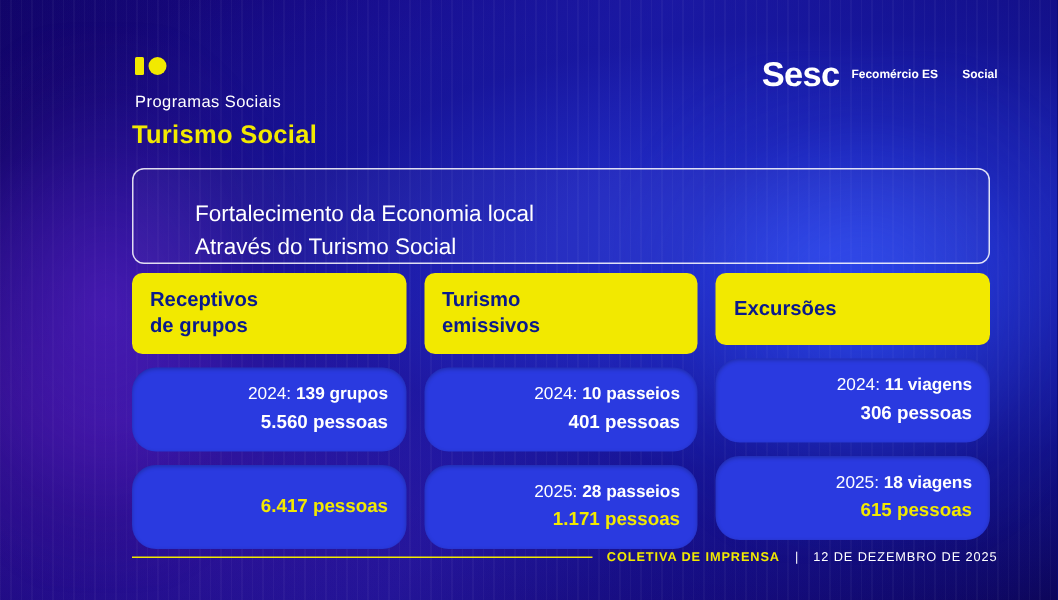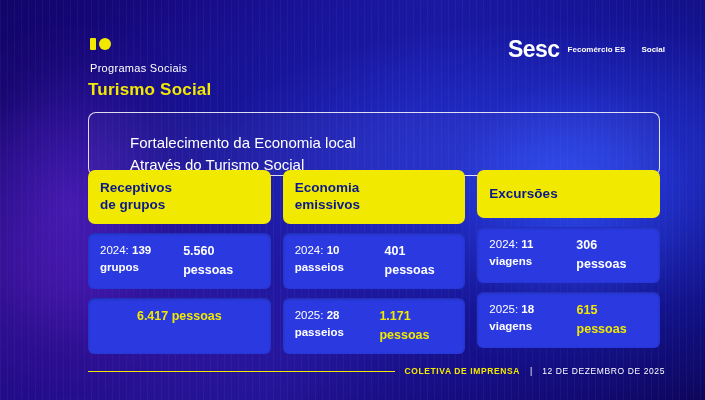--- a/index.html
+++ b/index.html
@@ -73,40 +73,41 @@
     border-radius:8px;
     background:rgba(255,255,255,0.03);
   }
   .panel-text {
     position:absolute; left:105px; top:132px;
     color:#ffffff; font-size:15px; line-height:1.45;margin-left:25px;
   }
 
   
   .cols {
-    position:absolute; left:88px; top:170px; width:572px;
+    position:absolute; left:88px; top:182px; width:572px;
     display:flex; gap:12px;
   }
   .col { flex:1; display:flex; flex-direction:column; gap:9px; }
 
   .col-head {
     background:#f2e900; border-radius:7px;
     padding:10px 12px;
     min-height:48px;
     display:flex; align-items:center;
   }
   .col-head-text {
     color:#0a1a8c; font-size:13.5px; font-weight:bold; line-height:1.25;
     white-space:pre-line;
   }
   .cell {
-    background:#2a3ae0; border-radius:6px;
+    background:#2a3ae0; border-radius:16px;
     padding:9px 12px; min-height:56px;
-    display:flex; flex-direction:row; justify-content:center;
+    display:flex; flex-direction:column; justify-content:center;
     box-shadow:0 1px 3px rgba(0,0,0,0.25) inset;
+    align-items:flex-end;
   }
   .cell .l1 { color:#ffffff; font-size:11.5px; line-height:1.5; }
   .cell .l1 b { font-weight:bold; }
   .cell .l2 { font-size:12.5px; font-weight:bold; line-height:1.5; }
   .cell.y2024 .l2 { color:#ffffff; }
   .cell.y2025 .l2 { color:#f2e900; }
 
   
   .footer {
     position:absolute; left:88px; right:40px; bottom:24px;
@@ -159,21 +160,21 @@
         </div>
         <div class="l2">5.560 pessoas</div>
       </div>
       <div class="cell y2025">
         <div class="l2">6.417 pessoas</div>
       </div>
     </div>
 
     <div class="col">
       <div class="col-head">
-        <div class="col-head-text">Economia
+        <div class="col-head-text">Turismo
 emissivos</div>
       </div>
       <div class="cell y2024">
         <div class="l1">
           <span>2024:</span>
           <b>10 passeios</b>
         </div>
         <div class="l2">401 pessoas</div>
       </div>
       <div class="cell y2025">

